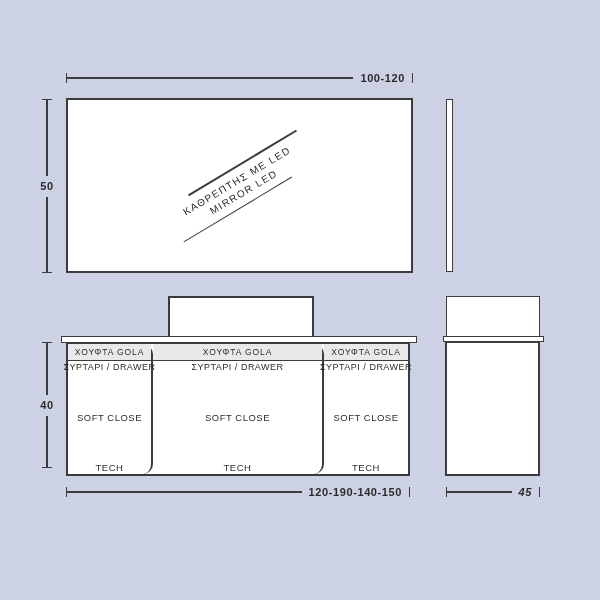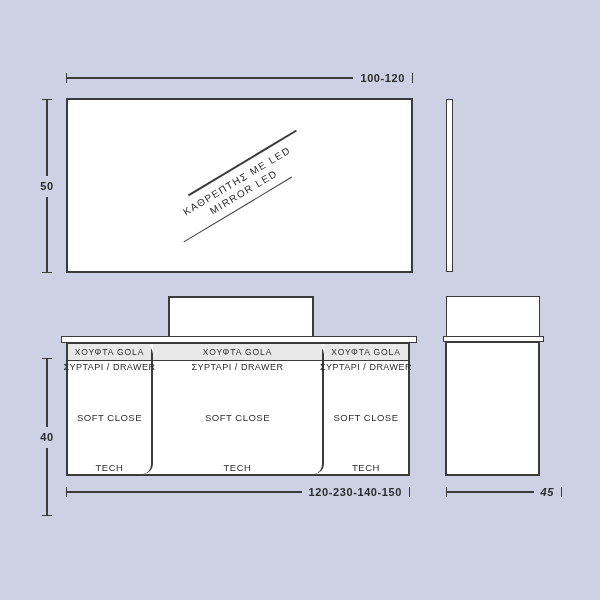--- a/index.html
+++ b/index.html
@@ -151,32 +151,32 @@
     <div class="section s-right">
       <div class="section-header">ΧΟΥΦΤΑ GOLA</div>
       <div class="section-body">
         <div class="drawer-line1">ΣΥΡΤΑΡΙ / DRAWER</div>
         <div class="drawer-line2">SOFT CLOSE</div>
         <div class="drawer-line3">TECH</div>
       </div>
     </div>
   </div>
 
-  <div class="dim-v" style="left:42px;top:342px;height:158px;margin-top:16px;">
+  <div class="dim-v" style="left:42px;top:342px;height:126px;">
     <span class="dim-label">40</span>
   </div>
 
   <div class="dim-h" style="left:66px;top:487px;width:344px;">
-    <span class="dim-label">120-230-140-150</span>
+    <span class="dim-label">120-190-140-150</span>
   </div>
 
   <div class="panel" style="left:446px;top:296px;width:94px;height:41px;border-width:1.5px;"></div>
 
   <div class="panel" style="left:443px;top:336px;width:101px;height:6px;border-width:1.5px;"></div>
 
   <div class="panel" style="left:445px;top:341px;width:95px;height:135px;"></div>
 
-  <div class="dim-h" style="left:446px;top:487px;width:116px;font-style:italic;">
+  <div class="dim-h" style="left:446px;top:487px;width:94px;font-style:italic;">
     <span class="dim-label">45</span>
   </div>
 
 
 </div>
 
 </body></html>

